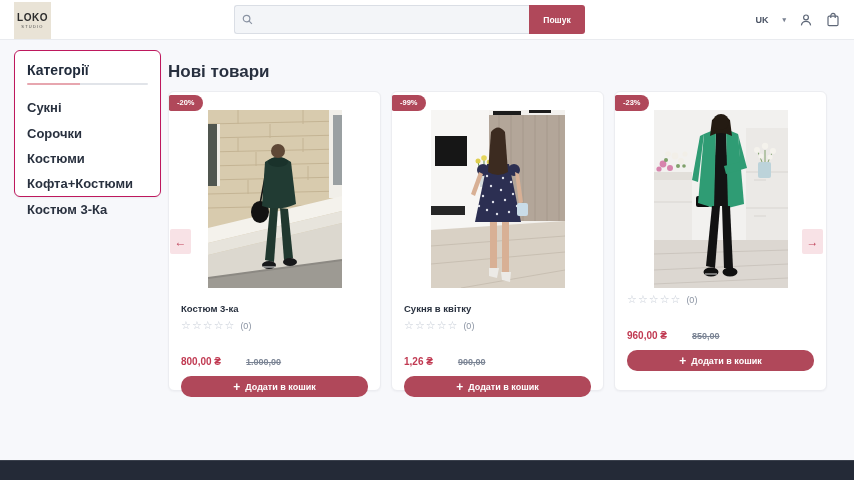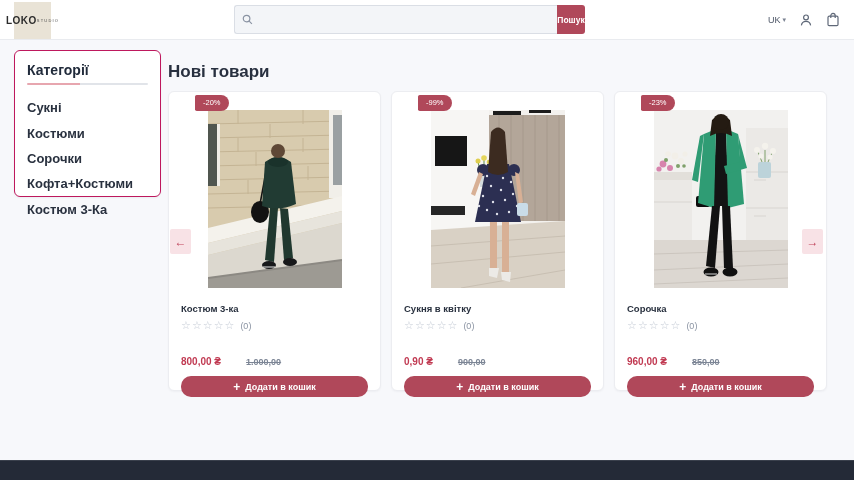--- a/index.html
+++ b/index.html
@@ -10,47 +10,47 @@
     position: relative;
   }
 
   
   .header {
     height: 40px; background: #ffffff; border-bottom: 1px solid #e9ebef;
     display: flex; align-items: center; padding: 0 14px; position: relative;
   }
   .logo-box {
     width: 37px; height: 37px; background: #e9e3d6; margin-top: 1px;
-    display: flex; flex-direction: row; align-items: center; justify-content: center;
+    display: flex; flex-direction: column; align-items: center; justify-content: center;
     cursor: pointer;
   }
   .logo-name { font-weight: bold; font-size: 10px; letter-spacing: .5px; color: #2c2c2c; }
   .logo-tagline { font-size: 4px; letter-spacing: 1.2px; color: #4a4a4a; margin-top: 1px; }
 
   .search-wrap {
     position: absolute; left: 234px; top: 5px; width: 351px; height: 29px;
     display: flex;
   }
   .search-field {
     flex: 1; background: #f3f5f8; border: 1px solid #dadee5; border-right: none;
     border-radius: 3px 0 0 3px; display: flex; align-items: center; padding-left: 7px;
   }
   .search-input {
     border: none; background: transparent; outline: none; flex: 1;
     font-size: 10px; color: #3a4150; padding: 0 6px;
     font-family: "Liberation Sans", sans-serif;
   }
   .search-btn {
-    width: 28px; border: none; background: #b0485a; color: #fff;
+    width: 56px; border: none; background: #b0485a; color: #fff;
     font-weight: bold; font-size: 8.5px; border-radius: 0 3px 3px 0; cursor: pointer;
     font-family: "Liberation Sans", sans-serif;
   }
 
   .header-right { margin-left: auto; display: flex; align-items: center; gap: 13px; }
-  .lang { font-size: 9px; font-weight: normal; color: #4c5566; cursor: pointer; display:flex; align-items:center; gap:2px; }
+  .lang { font-size: 9px; font-weight: bold; color: #4c5566; cursor: pointer; display:flex; align-items:center; gap:14px; }
   .lang .chev { font-size: 7px; color: #7a8292; }
   .icon-btn { cursor: pointer; display: flex; align-items: center; }
 
   
   .layout { position: relative; height: 420px; }
 
   .sidebar {
     position: absolute; left: 14px; top: 10px; width: 147px; height: 147px;
     background: #ffffff; border-radius: 6px; border: 1px solid #be185d;
     box-shadow: 0 1px 2px rgba(20,30,50,.05); padding: 11px 12px;
@@ -69,22 +69,22 @@
   .main { position: absolute; left: 168px; top: 0; width: 659px; }
   .main-title { font-size: 17px; font-weight: bold; color: #28303f; margin: 22px 0 9px; }
 
   .products { display: flex; gap: 10px; position: relative; }
   .card {
     width: 213px; height: 300px; background: #fff; border: 1px solid #ecedf1;
     border-radius: 6px; position: relative; box-shadow: 0 1px 2px rgba(20,30,50,.04);
   }
   .badge {
     position: absolute; top: 3px; left: 0; height: 16px; line-height: 16px;
-    background: #b0485a; color: #fff; font-size: 7.5px; font-weight: normal;
-    padding: 0 8px; border-radius: 2px 9px 9px 2px; z-index: 2; margin-left: 26px;
+    background: #b0485a; color: #fff; font-size: 7.5px; font-weight: bold;
+    padding: 0 8px; border-radius: 2px 9px 9px 2px; z-index: 2;
   }
   .card-img {
     width: 134px; height: 178px; margin: 18px auto 0; display: block; cursor: pointer;
     background: #efede9;
   }
   .p-title { font-size: 9.5px; font-weight: bold; color: #29313f; margin: 15px 12px 0; cursor: pointer; }
   .stars-row { display: flex; align-items: center; gap: 1px; margin: 6px 12px 0; }
   .star { color: #c7cdd7; font-size: 11px; line-height: 1; }
   .rating-count { font-size: 9px; color: #8b94a3; margin-left: 5px; }
   .price-row { display: flex; align-items: baseline; gap: 25px; margin: 6px 12px 0; }
@@ -157,22 +157,22 @@
   </div>
 </div>
 
 <div class="layout">
 
   <div class="sidebar">
     <div class="sidebar-title">Категорії</div>
     <div class="sidebar-rule"></div>
     <div class="cat-list">
       <div class="cat-item">Сукні</div>
+      <div class="cat-item">Сорочки</div>
       <div class="cat-item">Костюми</div>
-      <div class="cat-item">Сорочки</div>
       <div class="cat-item">Кофта+Костюми</div>
       <div class="cat-item">Костюм 3-Ка</div>
     </div>
   </div>
 
   <div class="main">
     <div class="main-title">Нові товари</div>
 
     <div class="products">
 
@@ -305,21 +305,21 @@
         <div class="p-title">Сукня в квітку</div>
         <div class="stars-row">
           <span class="star">☆</span>
           <span class="star">☆</span>
           <span class="star">☆</span>
           <span class="star">☆</span>
           <span class="star">☆</span>
           <span class="rating-count">(0)</span>
         </div>
         <div class="price-row">
-          <span class="price">0,90 ₴</span>
+          <span class="price">1,26 ₴</span>
           <span class="old-price">900,00</span>
         </div>
         <button class="add-btn">
           <span class="plus">+</span>
           <span>Додати в кошик</span>
         </button>
       </div>
 
       <div class="card">
         <div class="badge">-23%</div>
@@ -378,21 +378,20 @@
           <polygon points="50,24 44,72 38,70 46,26" fill="#2f9c74"></polygon>
           <polygon points="84,24 93,58 72,64 70,56 86,52" fill="#2f9c74"></polygon>
           <path d="M58,10 Q67,2 76,10 L78,26 Q67,20 56,26 Z" fill="#241b12"></path>
           <circle cx="67" cy="12" r="8" fill="#241b12"></circle>
           <polygon points="58,96 66,96 61,158 52,156" fill="#121212"></polygon>
           <polygon points="68,96 76,96 79,158 70,158" fill="#121212"></polygon>
           <ellipse cx="57" cy="162" rx="7.5" ry="4.5" fill="#101010"></ellipse>
           <ellipse cx="76" cy="162" rx="7.5" ry="4.5" fill="#101010"></ellipse>
           <line x1="51" y1="164" x2="63" y2="164" stroke="#d8d8d8" stroke-width="1"></line>
         </svg>
-        <div class="p-title">Сорочка</div>
         <div class="stars-row">
           <span class="star">☆</span>
           <span class="star">☆</span>
           <span class="star">☆</span>
           <span class="star">☆</span>
           <span class="star">☆</span>
           <span class="rating-count">(0)</span>
         </div>
         <div class="price-row">
           <span class="price">960,00 ₴</span>

